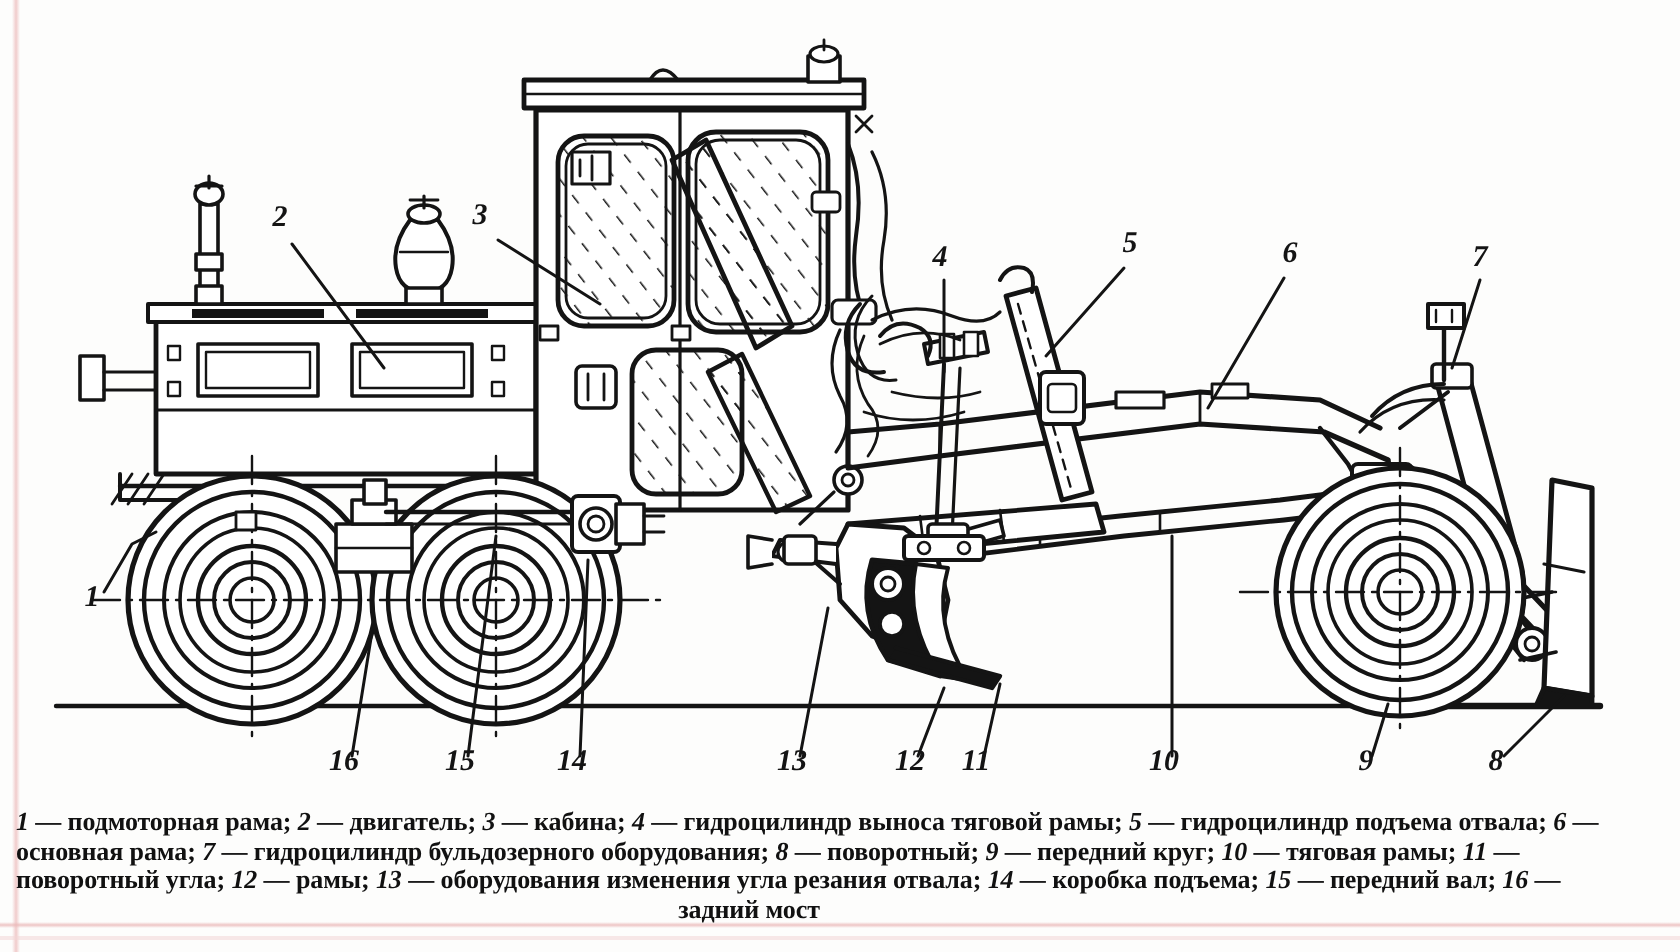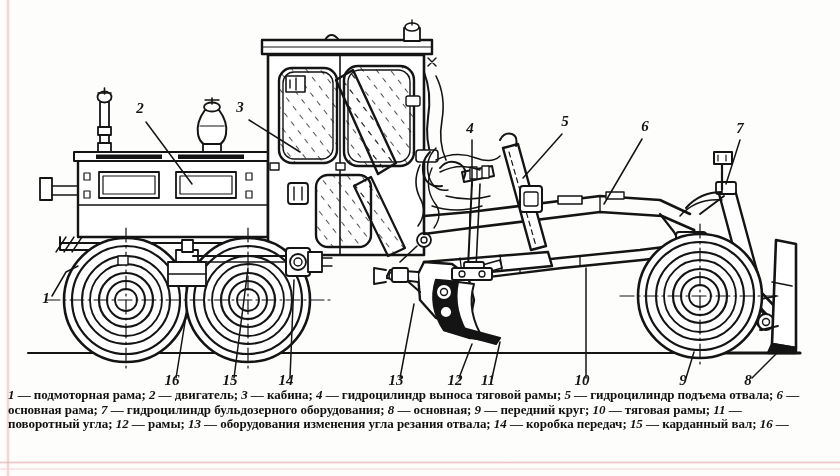--- a/index.html
+++ b/index.html
@@ -32,21 +32,21 @@
     background:rgba(243,214,214,.55);
     pointer-events:none;
   }
 
   
   #drawing{position:absolute;left:0;top:0;width:840px;height:392px;}
   #drawing svg{display:block;}
 
   
   #caption{
-    position:absolute;left:0;top:388px;width:749px;
+    position:absolute;left:0;top:404px;width:749px;
     padding:0 8px;
     box-sizing:border-box;
     text-align:justify;
     font-family:"Liberation Serif", serif;
     font-size:13.0px;
     font-weight:700;
     line-height:14.6px;
     color:#111;
     letter-spacing:-0.05px;
   }
@@ -393,17 +393,18 @@
         <text id="co-13" x="396" y="385">13</text>
         <text id="co-14" x="286" y="385">14</text>
         <text id="co-15" x="230" y="385">15</text>
         <text id="co-16" x="172" y="385">16</text>
       </g>
     </svg>
   </div>
 
   <div id="caption">
       <span class="ln"><span class="num">1</span><span> — подмоторная рама; </span><span class="num">2</span><span> — двигатель; </span><span class="num">3</span><span> — кабина; </span><span class="num">4</span><span> — гидроцилиндр выноса тяговой рамы; </span><span class="num">5</span><span> — гидроцилиндр подъема отвала; </span><span class="num">6</span><span> —</span></span>
-      <span class="ln"><span>основная рама; </span><span class="num">7</span><span> — гидроцилиндр бульдозерного оборудования; </span><span class="num">8</span><span> — основная; </span><span class="num">9</span><span> — передний круг; </span><span class="num">10</span><span> — тяговая рамы; </span><span class="num">11</span><span> —</span></span>
-      <span class="ln"><span>поворотный угла; </span><span class="num">12</span><span> — рамы; </span><span class="num">13</span><span> — оборудования изменения угла резания отвала; </span><span class="num">14</span><span> — коробка передач; </span><span class="num">15</span><span> — карданный вал; </span><span class="num">16</span><span> —</span></span>
+      <span class="ln"><span>основная рама; </span><span class="num">7</span><span> — гидроцилиндр бульдозерного оборудования; </span><span class="num">8</span><span> — поворотный; </span><span class="num">9</span><span> — передний круг; </span><span class="num">10</span><span> — тяговая рамы; </span><span class="num">11</span><span> —</span></span>
+      <span class="ln"><span>поворотный угла; </span><span class="num">12</span><span> — рамы; </span><span class="num">13</span><span> — оборудования изменения угла резания отвала; </span><span class="num">14</span><span> — коробка подъема; </span><span class="num">15</span><span> — передний вал; </span><span class="num">16</span><span> —</span></span>
+      <span class="ln last"><span>задний мост</span></span>
     </div>
 
 </div>
 
 </body></html>

